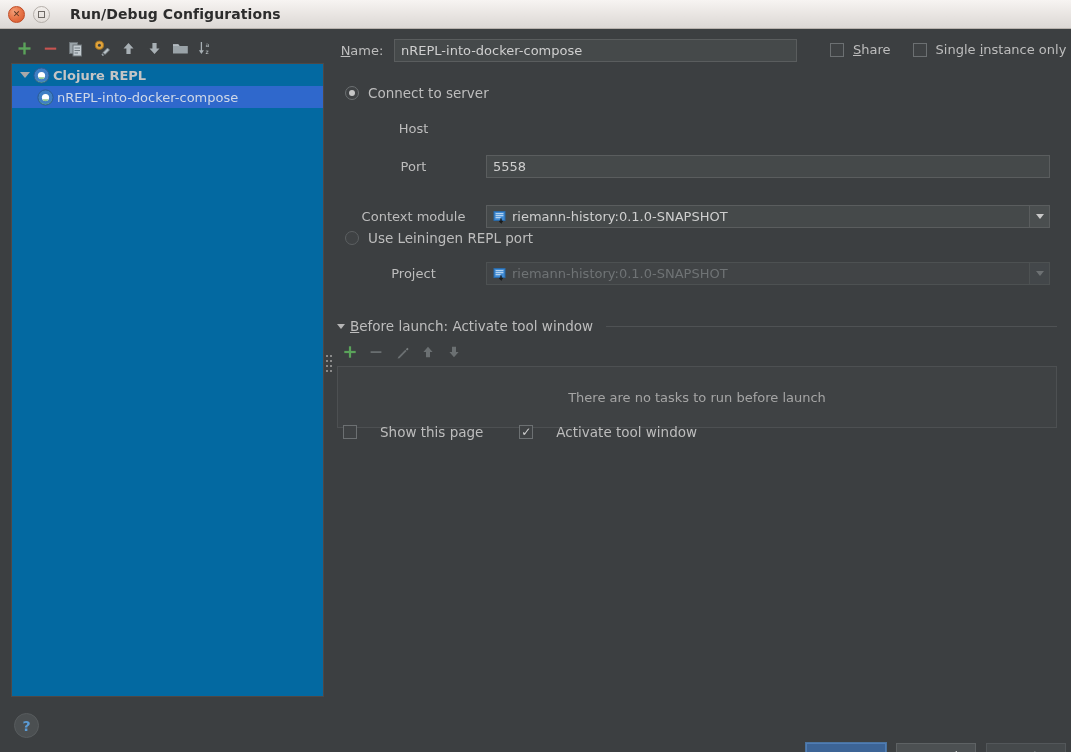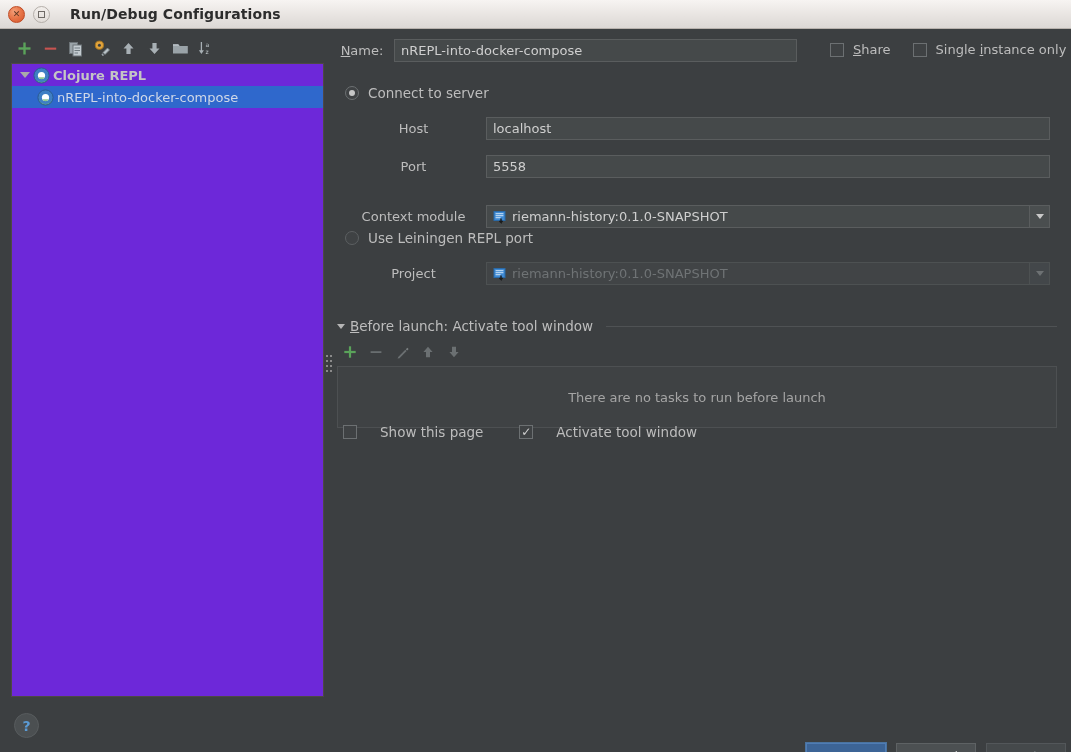--- a/index.html
+++ b/index.html
@@ -81,21 +81,21 @@
     width: 18px; height: 18px;
     display: flex; align-items: center; justify-content: center;
     position: relative;
   }
 
   
   .tree-panel {
     position: absolute;
     left: 11px; top: 63px;
     width: 313px; height: 634px;
-    background: #6d28d9;
+    background: #0369a1;
     border: 1px solid #4e4846;
     box-sizing: border-box;
     overflow: hidden;
   }
   .tree-row {
     height: 22px;
     display: flex;
     align-items: center;
     padding-left: 6px;
     box-sizing: border-box;
@@ -439,21 +439,20 @@
 
 <div class="row" style="position:absolute; left:345px; top:85px; gap:9px;">
   <span class="radio">
       <span class="dot"></span>
     </span>
   <span class="field-label" style="font-size:13.5px;">Connect to server</span>
 </div>
 
 <div class="row" style="position:absolute; left:341px; top:117px; width:720px; height:23px;">
   <span class="field-label" style="width:145px;">Host</span>
-  <span class="input" style="width:564px;">localhost</span>
 </div>
 
 <div class="row" style="position:absolute; left:341px; top:155px; width:720px; height:23px;">
   <span class="field-label" style="width:145px;">Port</span>
   <span class="input" style="width:564px;">5558</span>
 </div>
 
 <div class="row" style="position:absolute; left:341px; top:205px; width:720px; height:23px;">
   <span class="field-label" style="width:145px;">Context module</span>
   <span class="combo" style="width:564px;">

